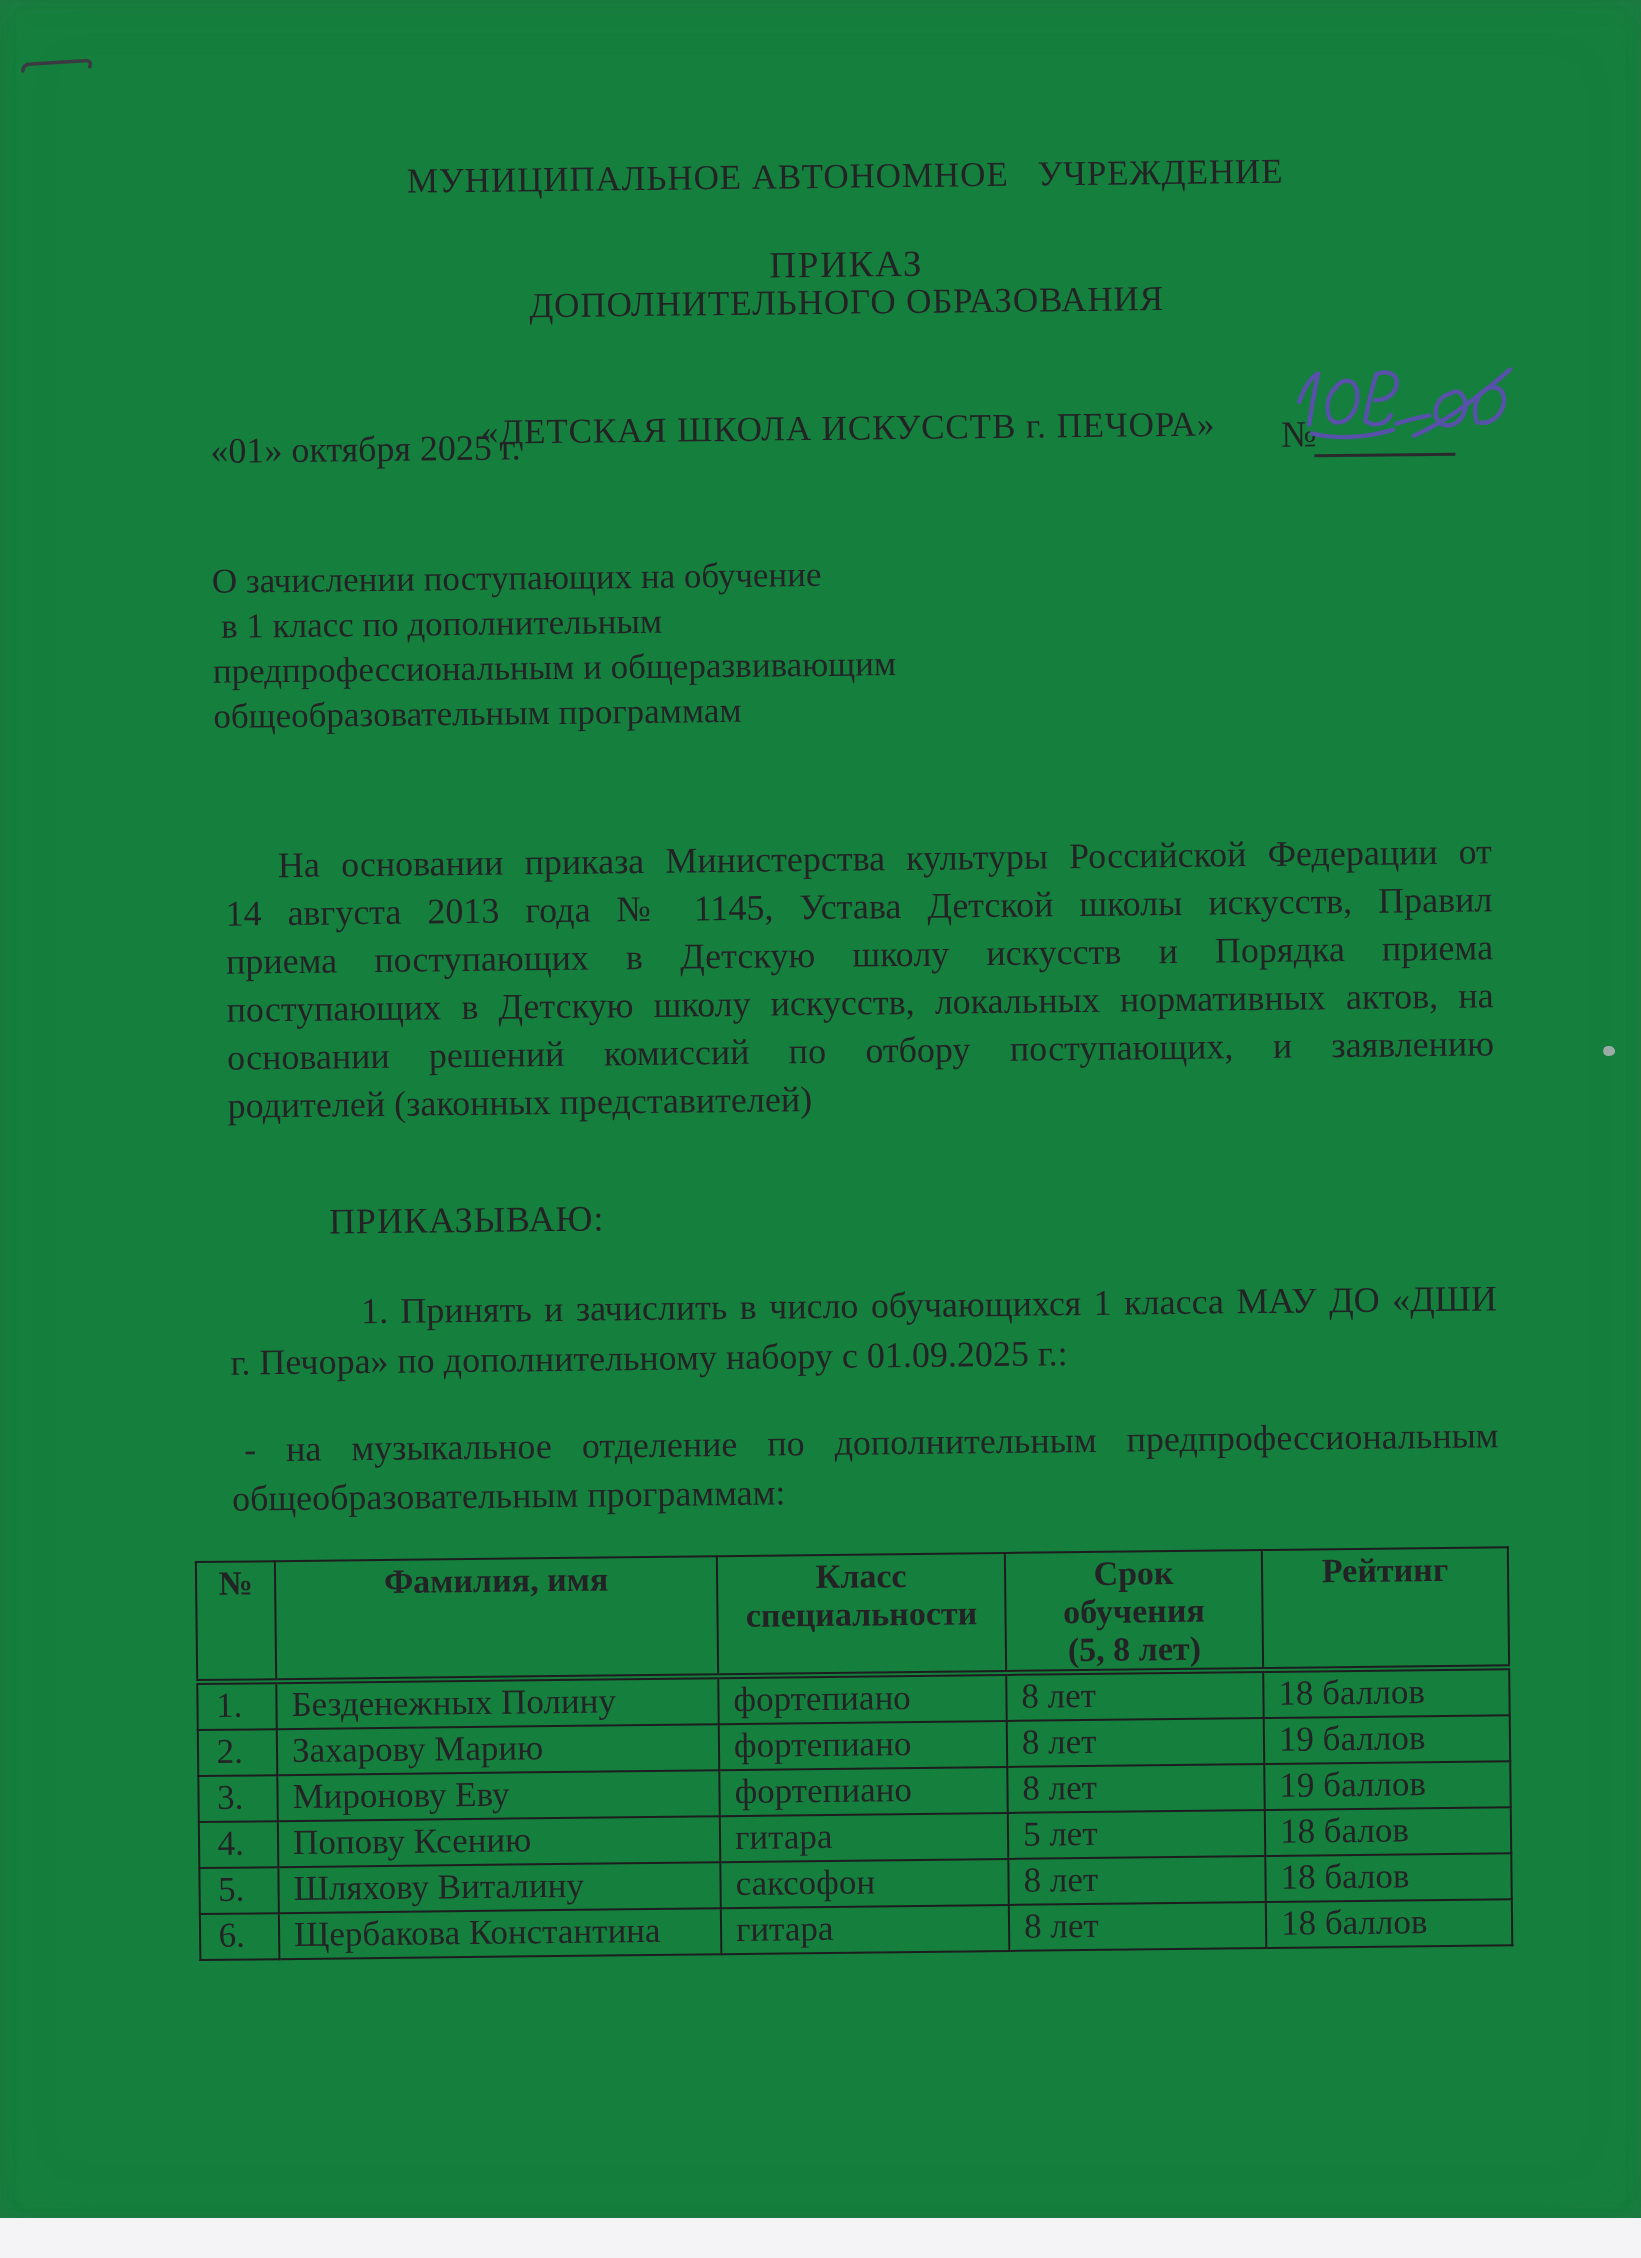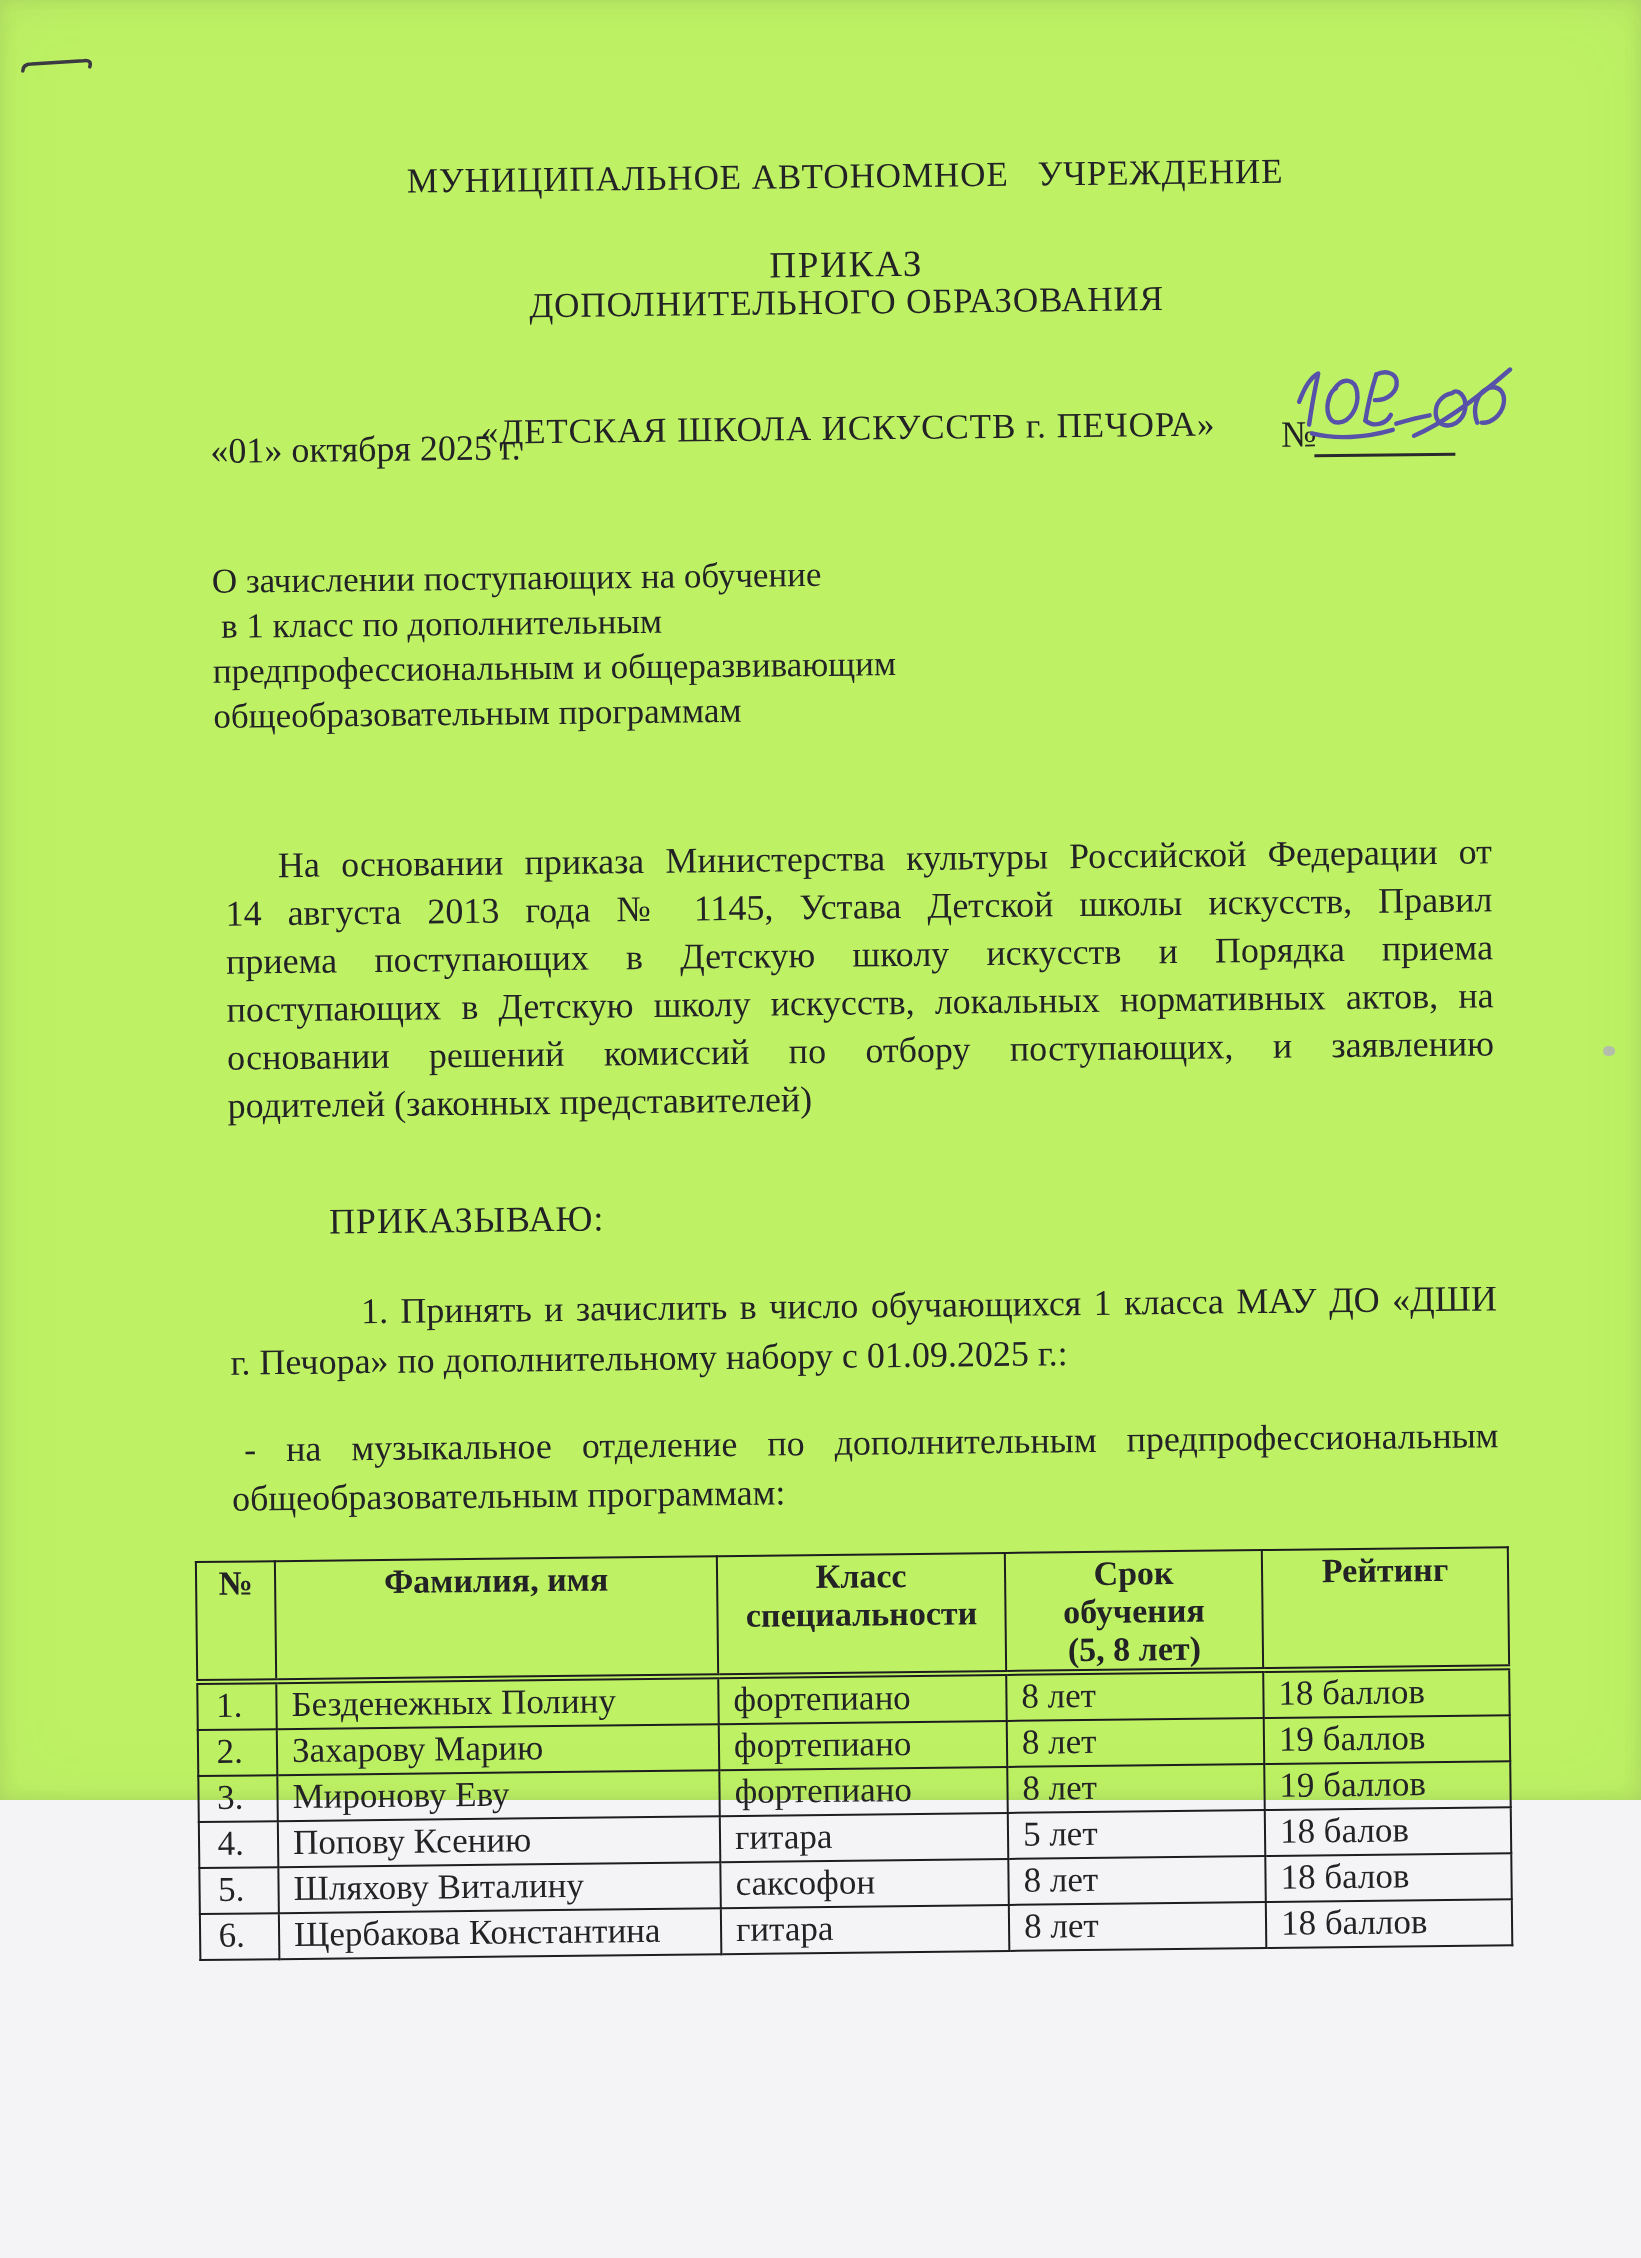--- a/index.html
+++ b/index.html
@@ -3,22 +3,22 @@
 <meta charset="utf-8">
 <style>
   html,body{margin:0;padding:0;}
   body{
     width:1642px;height:2258px;overflow:hidden;
     background:#f4f4f6;
     font-family:"Liberation Serif","DejaVu Serif",serif;
     color:#232326;
   }
   .paper{
-    position:absolute;left:0;top:0;width:1642px;height:1800px;
-    background:#bef264;
+    position:absolute;left:0;top:0;width:1642px;height:2218px;
+    background:#15803d;
     box-shadow:
       inset 0 0 79px rgba(90,90,100,.05),
       inset 0 8.8px 25px rgba(100,100,110,.05),
       inset -7px 0 14px rgba(90,90,100,.05),
       inset 7px 0 14px rgba(90,90,100,.04),
       inset 0 -7px 14px rgba(90,90,100,.04);
   }
   .sheet{
     position:absolute;left:0;top:0;width:1642px;height:2258px;
     transform:rotate(-0.65deg);

